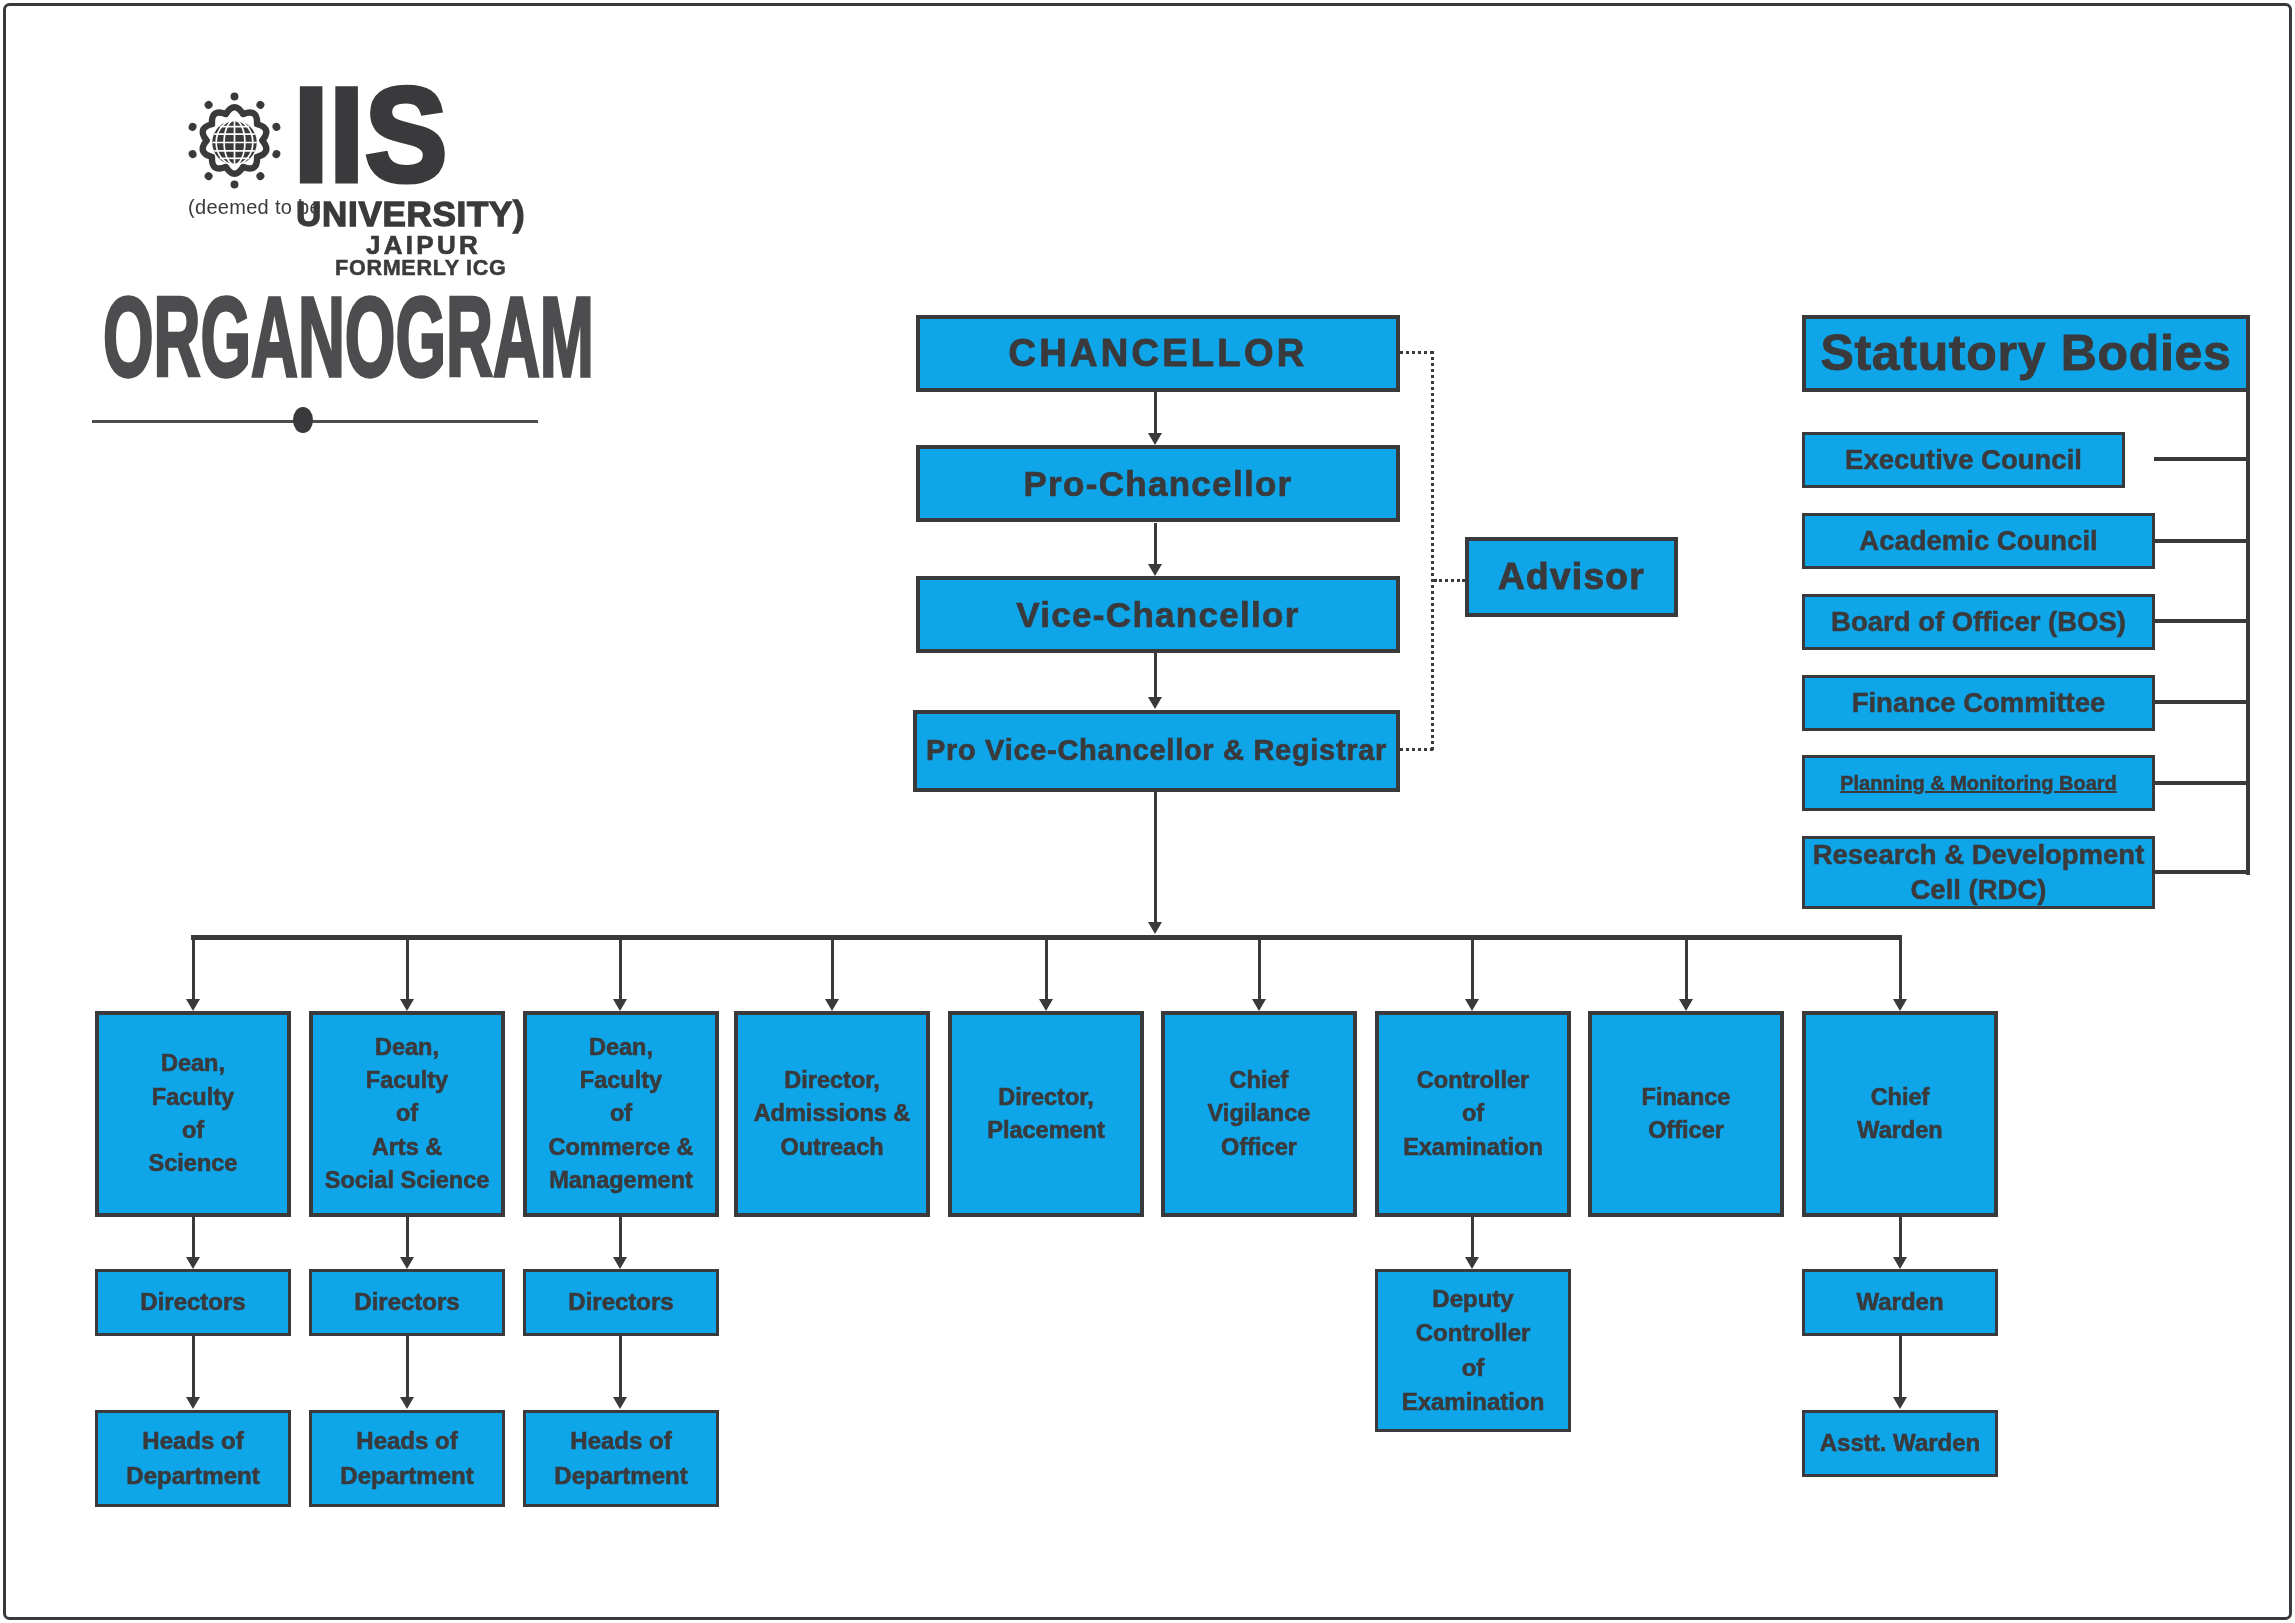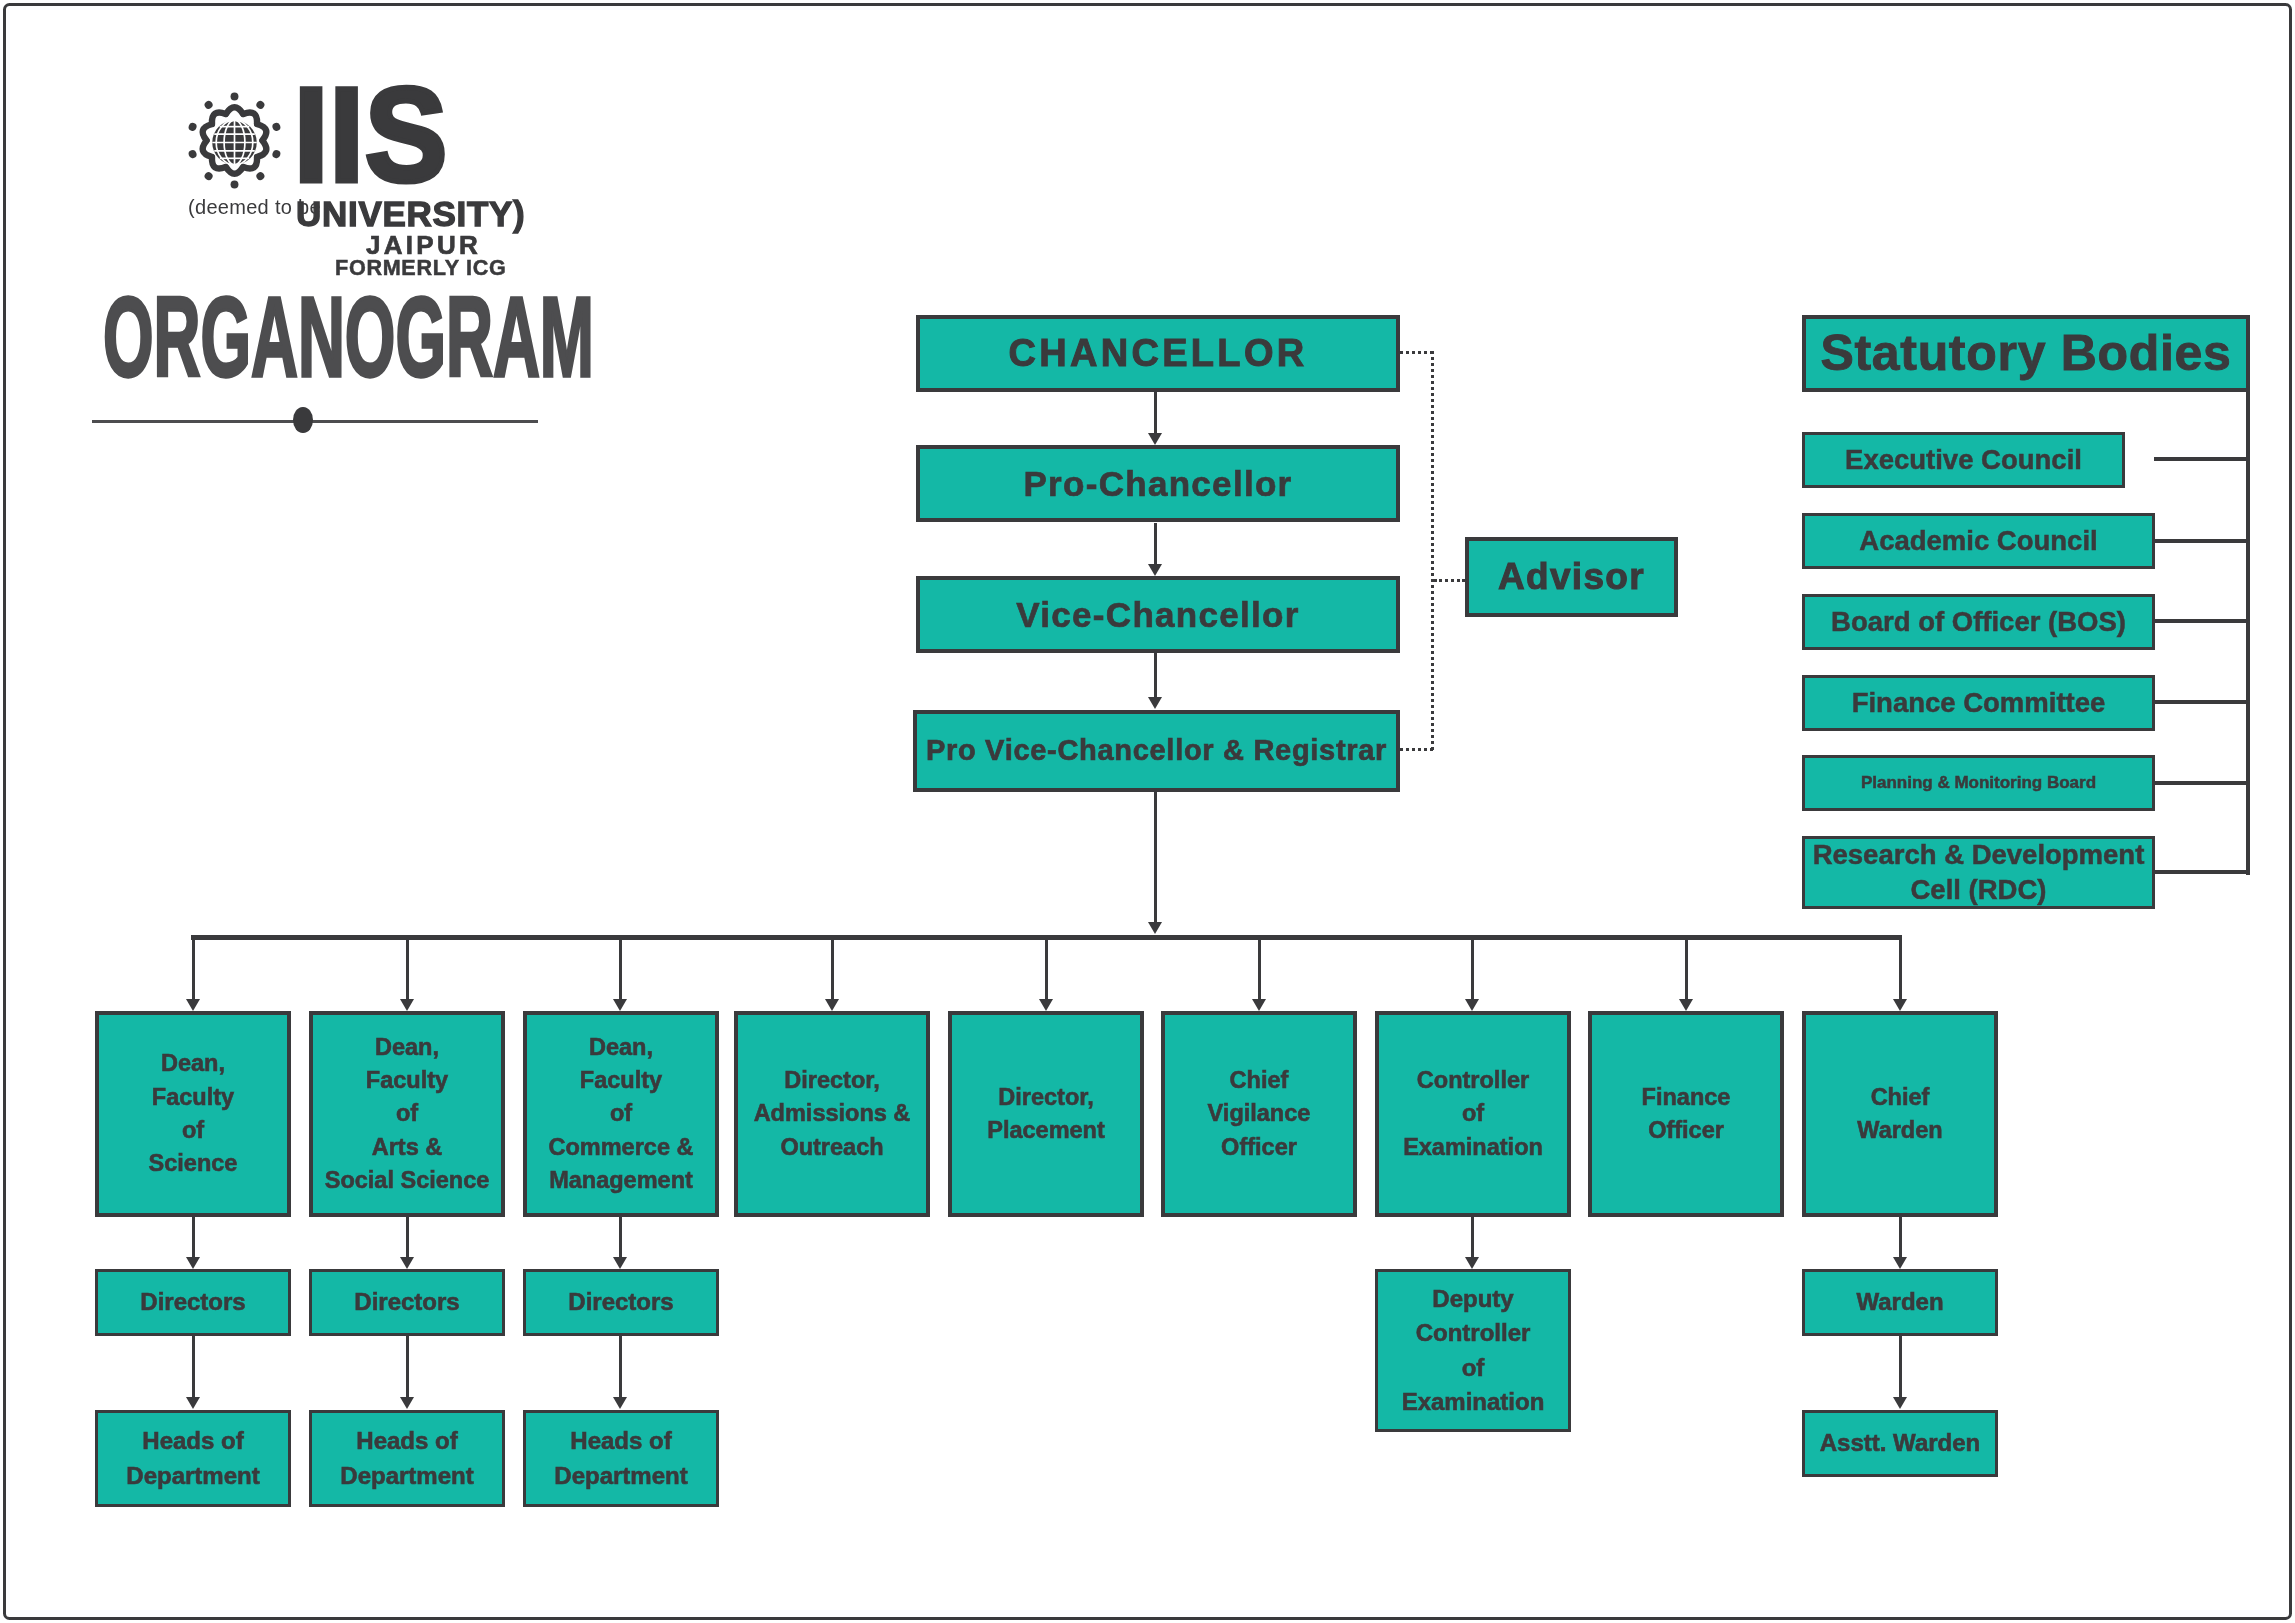--- a/index.html
+++ b/index.html
@@ -13,39 +13,39 @@
   }
   .frame{
     position:absolute;inset:2.6px;
     border:3.9px solid #3a3a3c;
     border-radius:6.5px;
     pointer-events:none;
   }
   
   .node{
     position:absolute;
-    background:#14b8a6;
+    background:#0ea5e9;
     border:4.6px solid #3a3a3c;
     display:flex;align-items:center;justify-content:center;
     text-align:center;
     box-sizing:border-box;
   }
   .node .lbl{
     white-space:pre-line;
     font-weight:700;
     line-height:1.42;
   }
   .chain .lbl{font-size:35px;letter-spacing:1.3px;-webkit-text-stroke:0.7px currentColor;}
   .chancellor .lbl{font-size:38px;letter-spacing:3.3px;-webkit-text-stroke:1px currentColor;}
   .provc .lbl{font-size:29px;letter-spacing:0.7px;-webkit-text-stroke:0.7px currentColor;}
   .advisor .lbl{font-size:37px;letter-spacing:1.3px;-webkit-text-stroke:1px currentColor;}
   .stat-title .lbl{font-size:50px;letter-spacing:0.7px;-webkit-text-stroke:0.9px currentColor;}
   .stat-item{border-width:3.9px;}
   .stat-item .lbl{font-size:27.5px;-webkit-text-stroke:0.5px currentColor;line-height:1.25;}
-  .stat-item.tight .lbl{font-size:17px;}
+  .stat-item.tight .lbl{font-size:20px;text-decoration:underline;}
   .off{border-width:4.6px;}
   .off .lbl{font-size:23.5px;-webkit-text-stroke:0.6px currentColor;}
   .sub{border-width:3.9px;}
   .sub .lbl{font-size:24px;-webkit-text-stroke:0.6px currentColor;}
   
   .hline{position:absolute;background:#3a3a3c;height:4.6px;}
   .vline{position:absolute;background:#3a3a3c;width:3.9px;}
   .varrow{position:absolute;width:3.3px;background:#3a3a3c;}
   .varrow::after{
     content:'';position:absolute;bottom:-12.4px;left:-5.9px;

